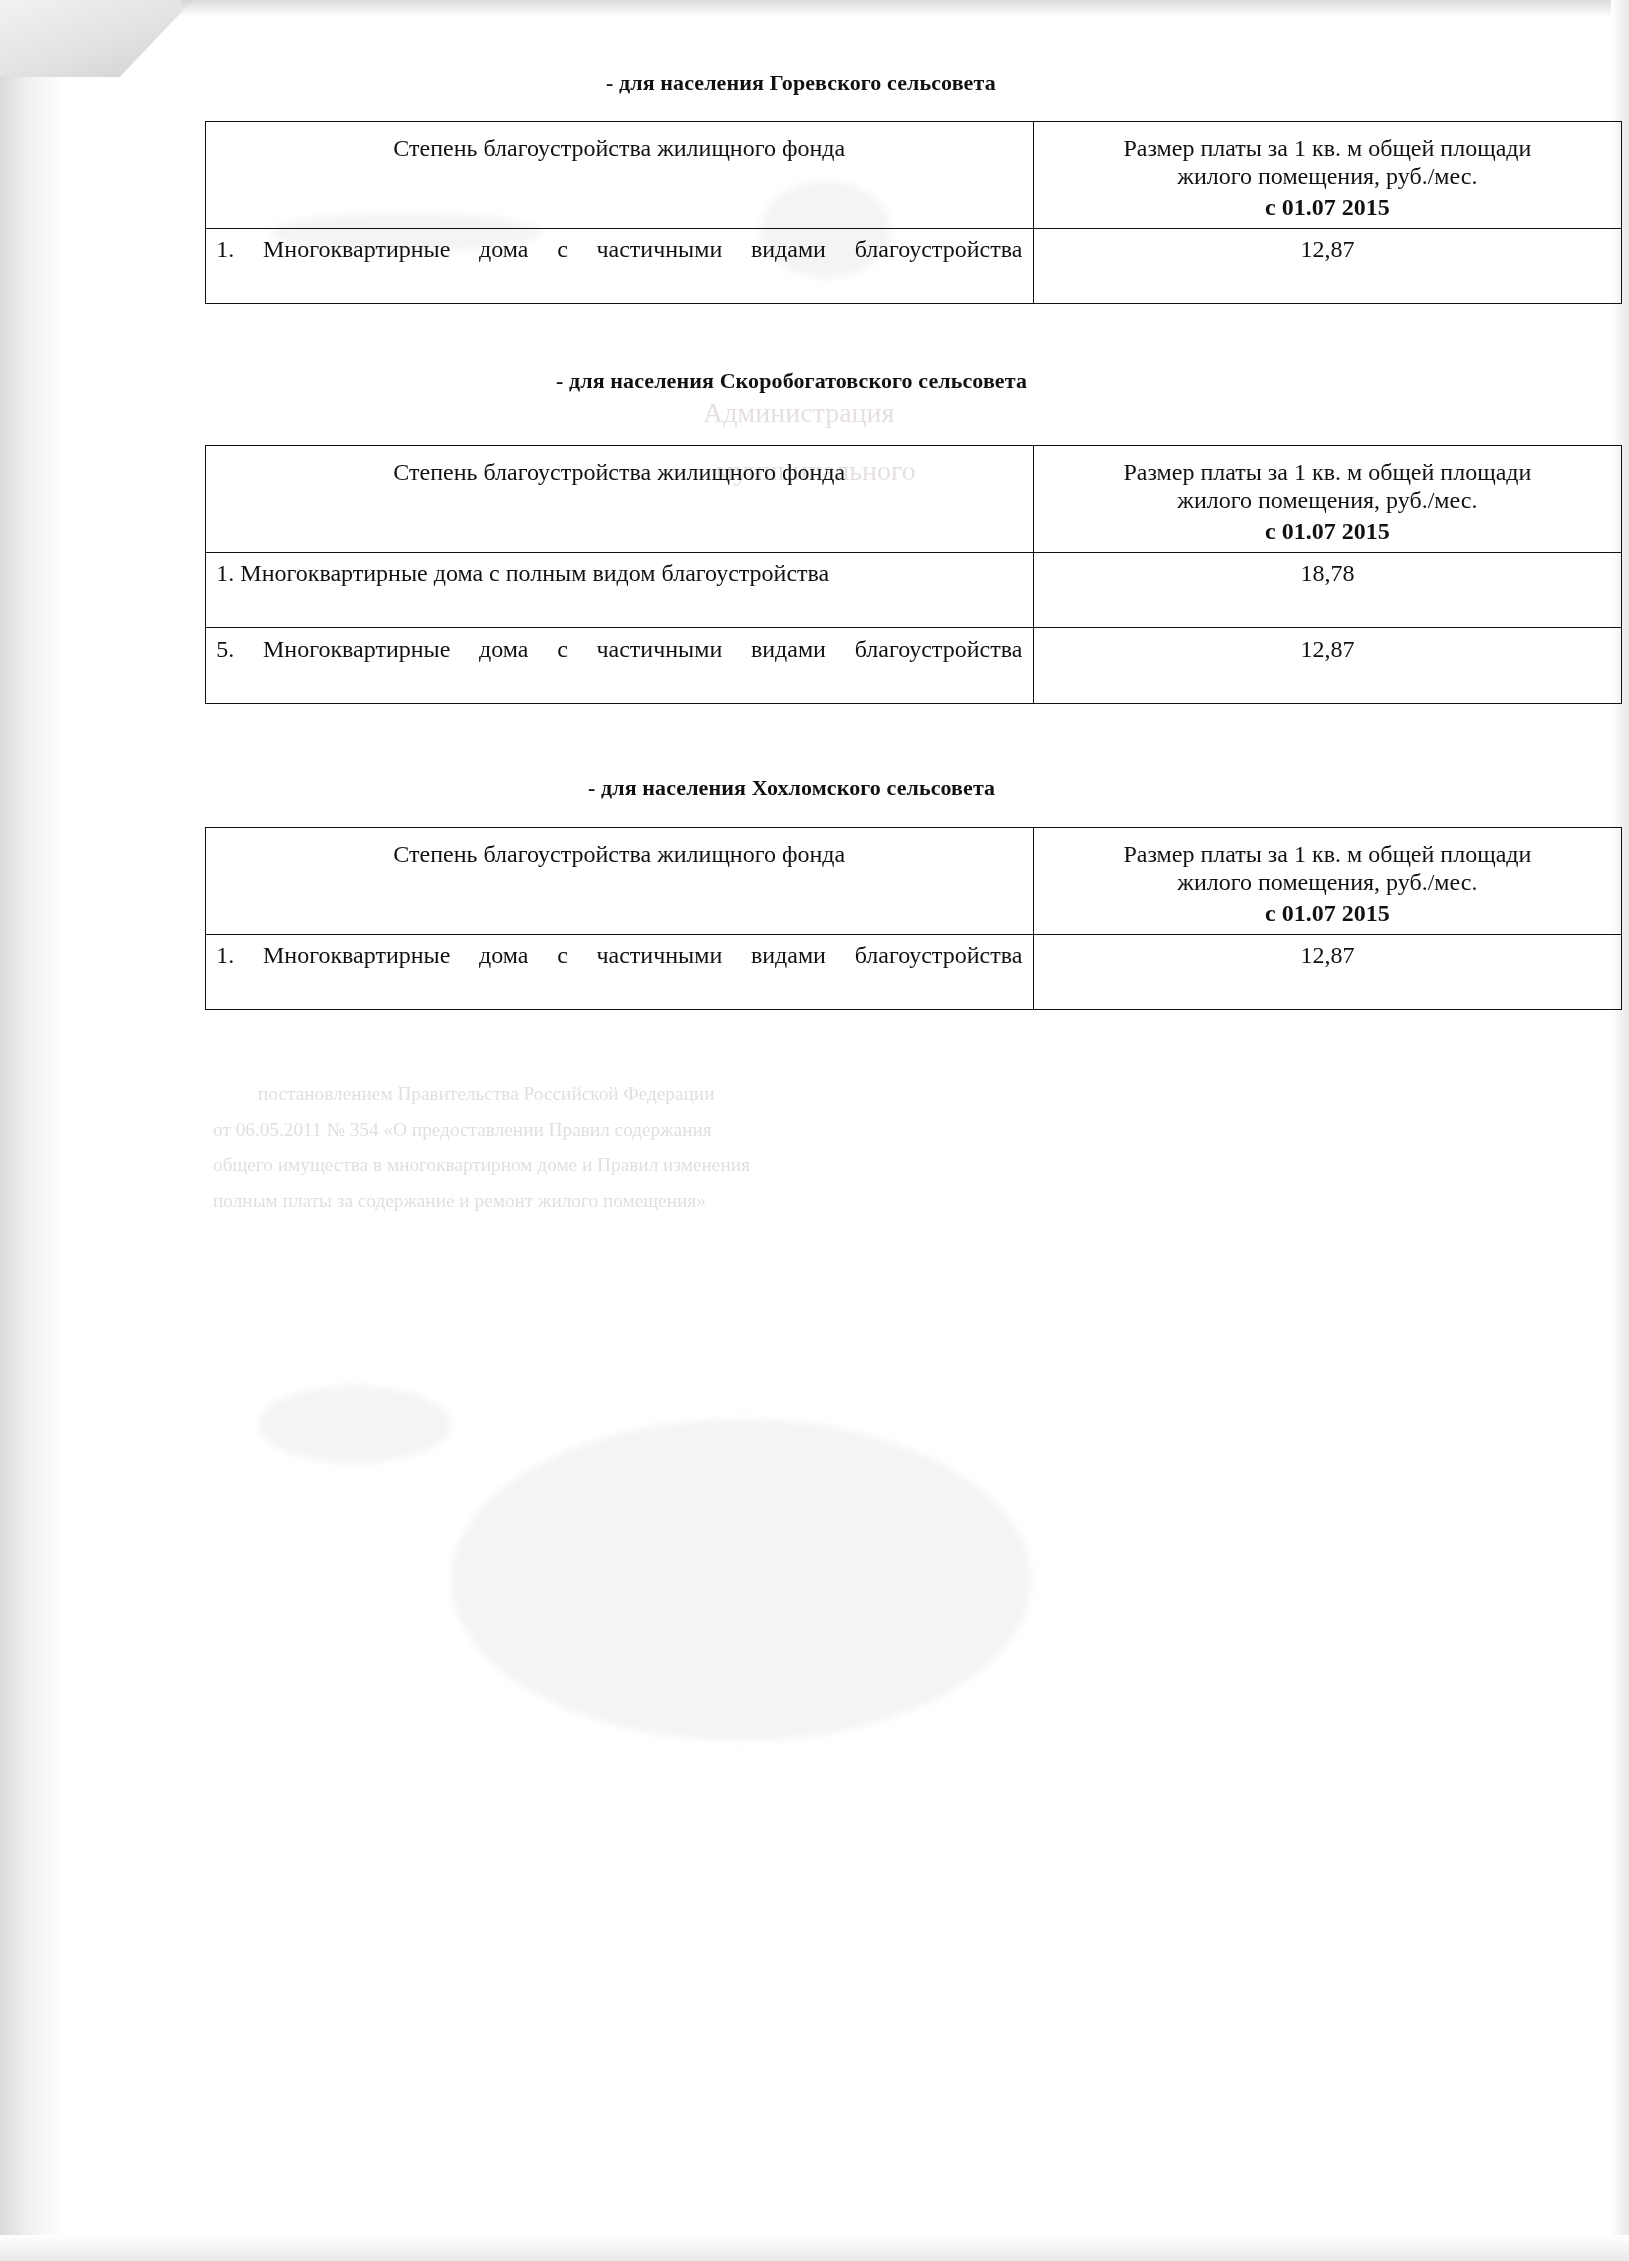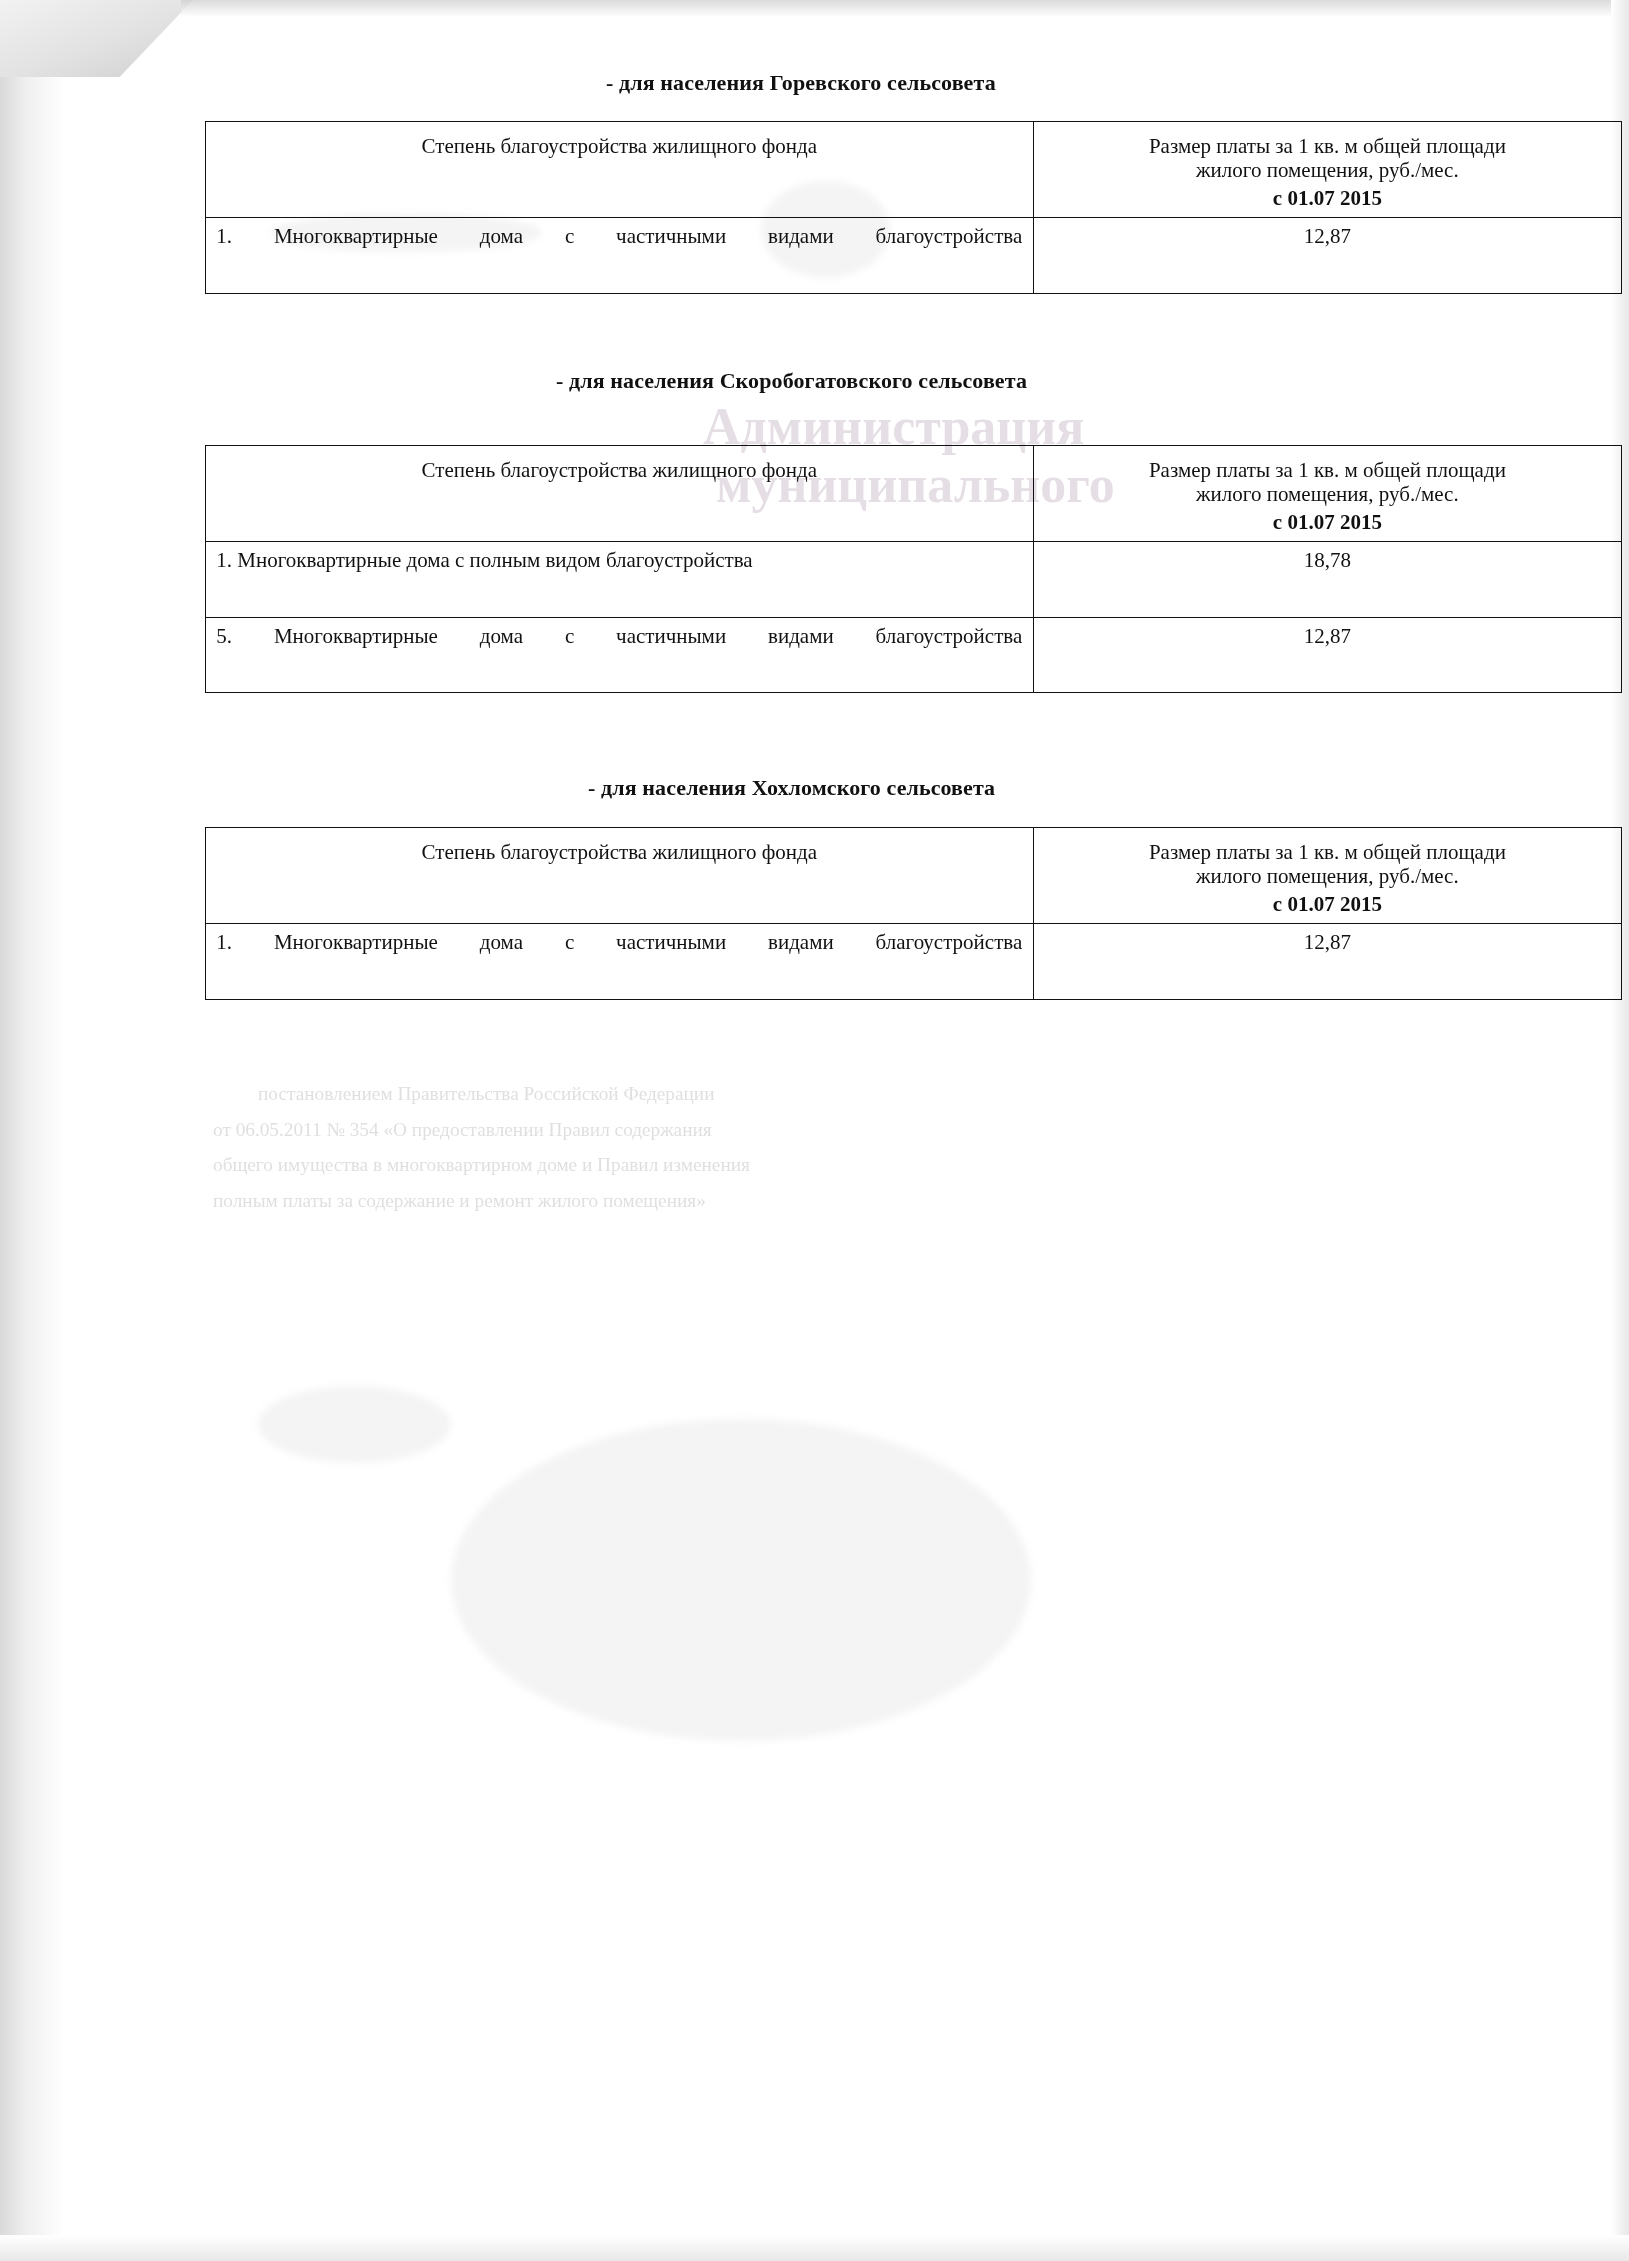--- a/index.html
+++ b/index.html
@@ -52,22 +52,22 @@
   }
   .bleed {
     position: absolute;
     color: rgba(120, 110, 120, 0.17);
     font-family: "Liberation Serif", serif;
     pointer-events: none;
     user-select: none;
     white-space: nowrap;
   }
   .bleed-title {
-    font-size: 52px;
-    font-weight: bold;
+    font-size: 28px;
+    font-weight: normal;
     color: rgba(126, 92, 126, 0.20);
   }
   .bleed-body {
     font-size: 19.3px;
     color: rgba(110, 105, 115, 0.22);
   }
   .smudge {
     position: absolute;
     border-radius: 50%;
     background: rgba(150, 145, 150, 0.10);
@@ -89,21 +89,21 @@
   }
   table.rate-table {
     position: absolute;
     border-collapse: collapse;
     table-layout: fixed;
   }
   table.rate-table td {
     border: 1.3px solid #111111;
     padding: 6.4px 10.3px;
     vertical-align: top;
-    font-size: 21px;
+    font-size: 24px;
     line-height: 1.18;
   }
   td.col-desc { width: 806px; }
   td.col-rate { width: 567px; text-align: center; vertical-align: middle; }
 
   .head-desc {
     text-align: center;
     padding-top: 11.6px !important;
     padding-bottom: 11.6px !important;
   }

